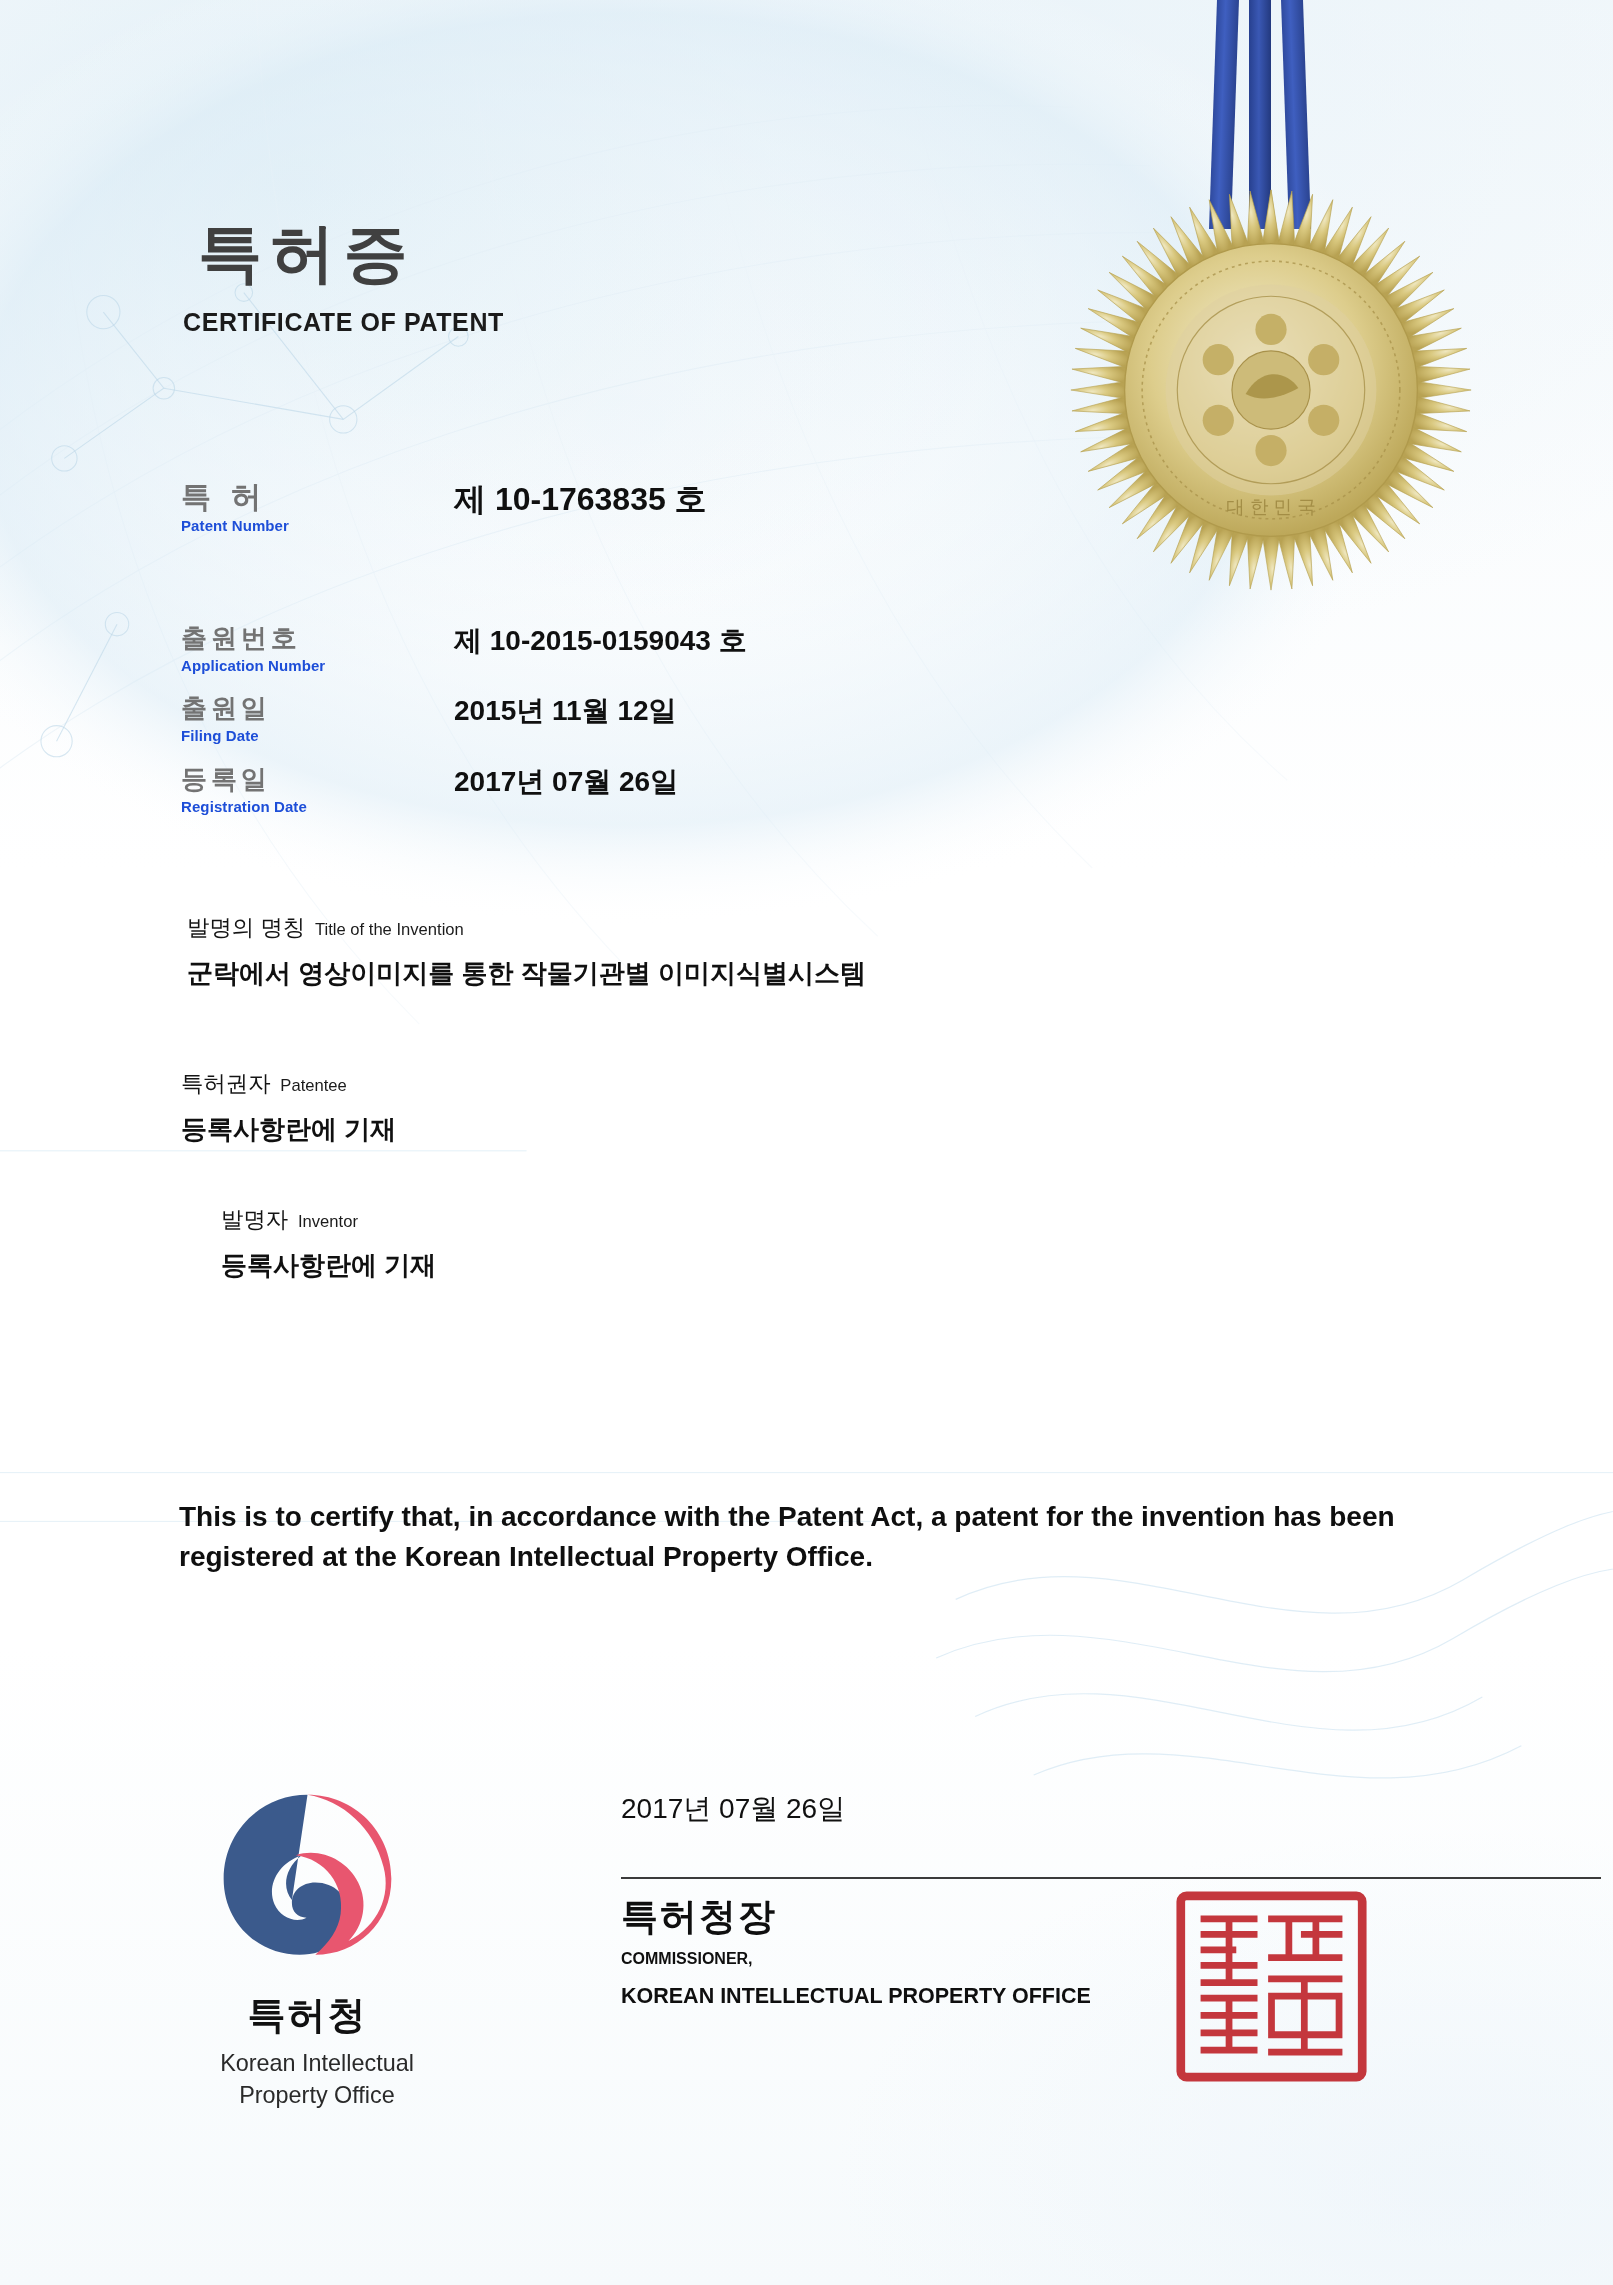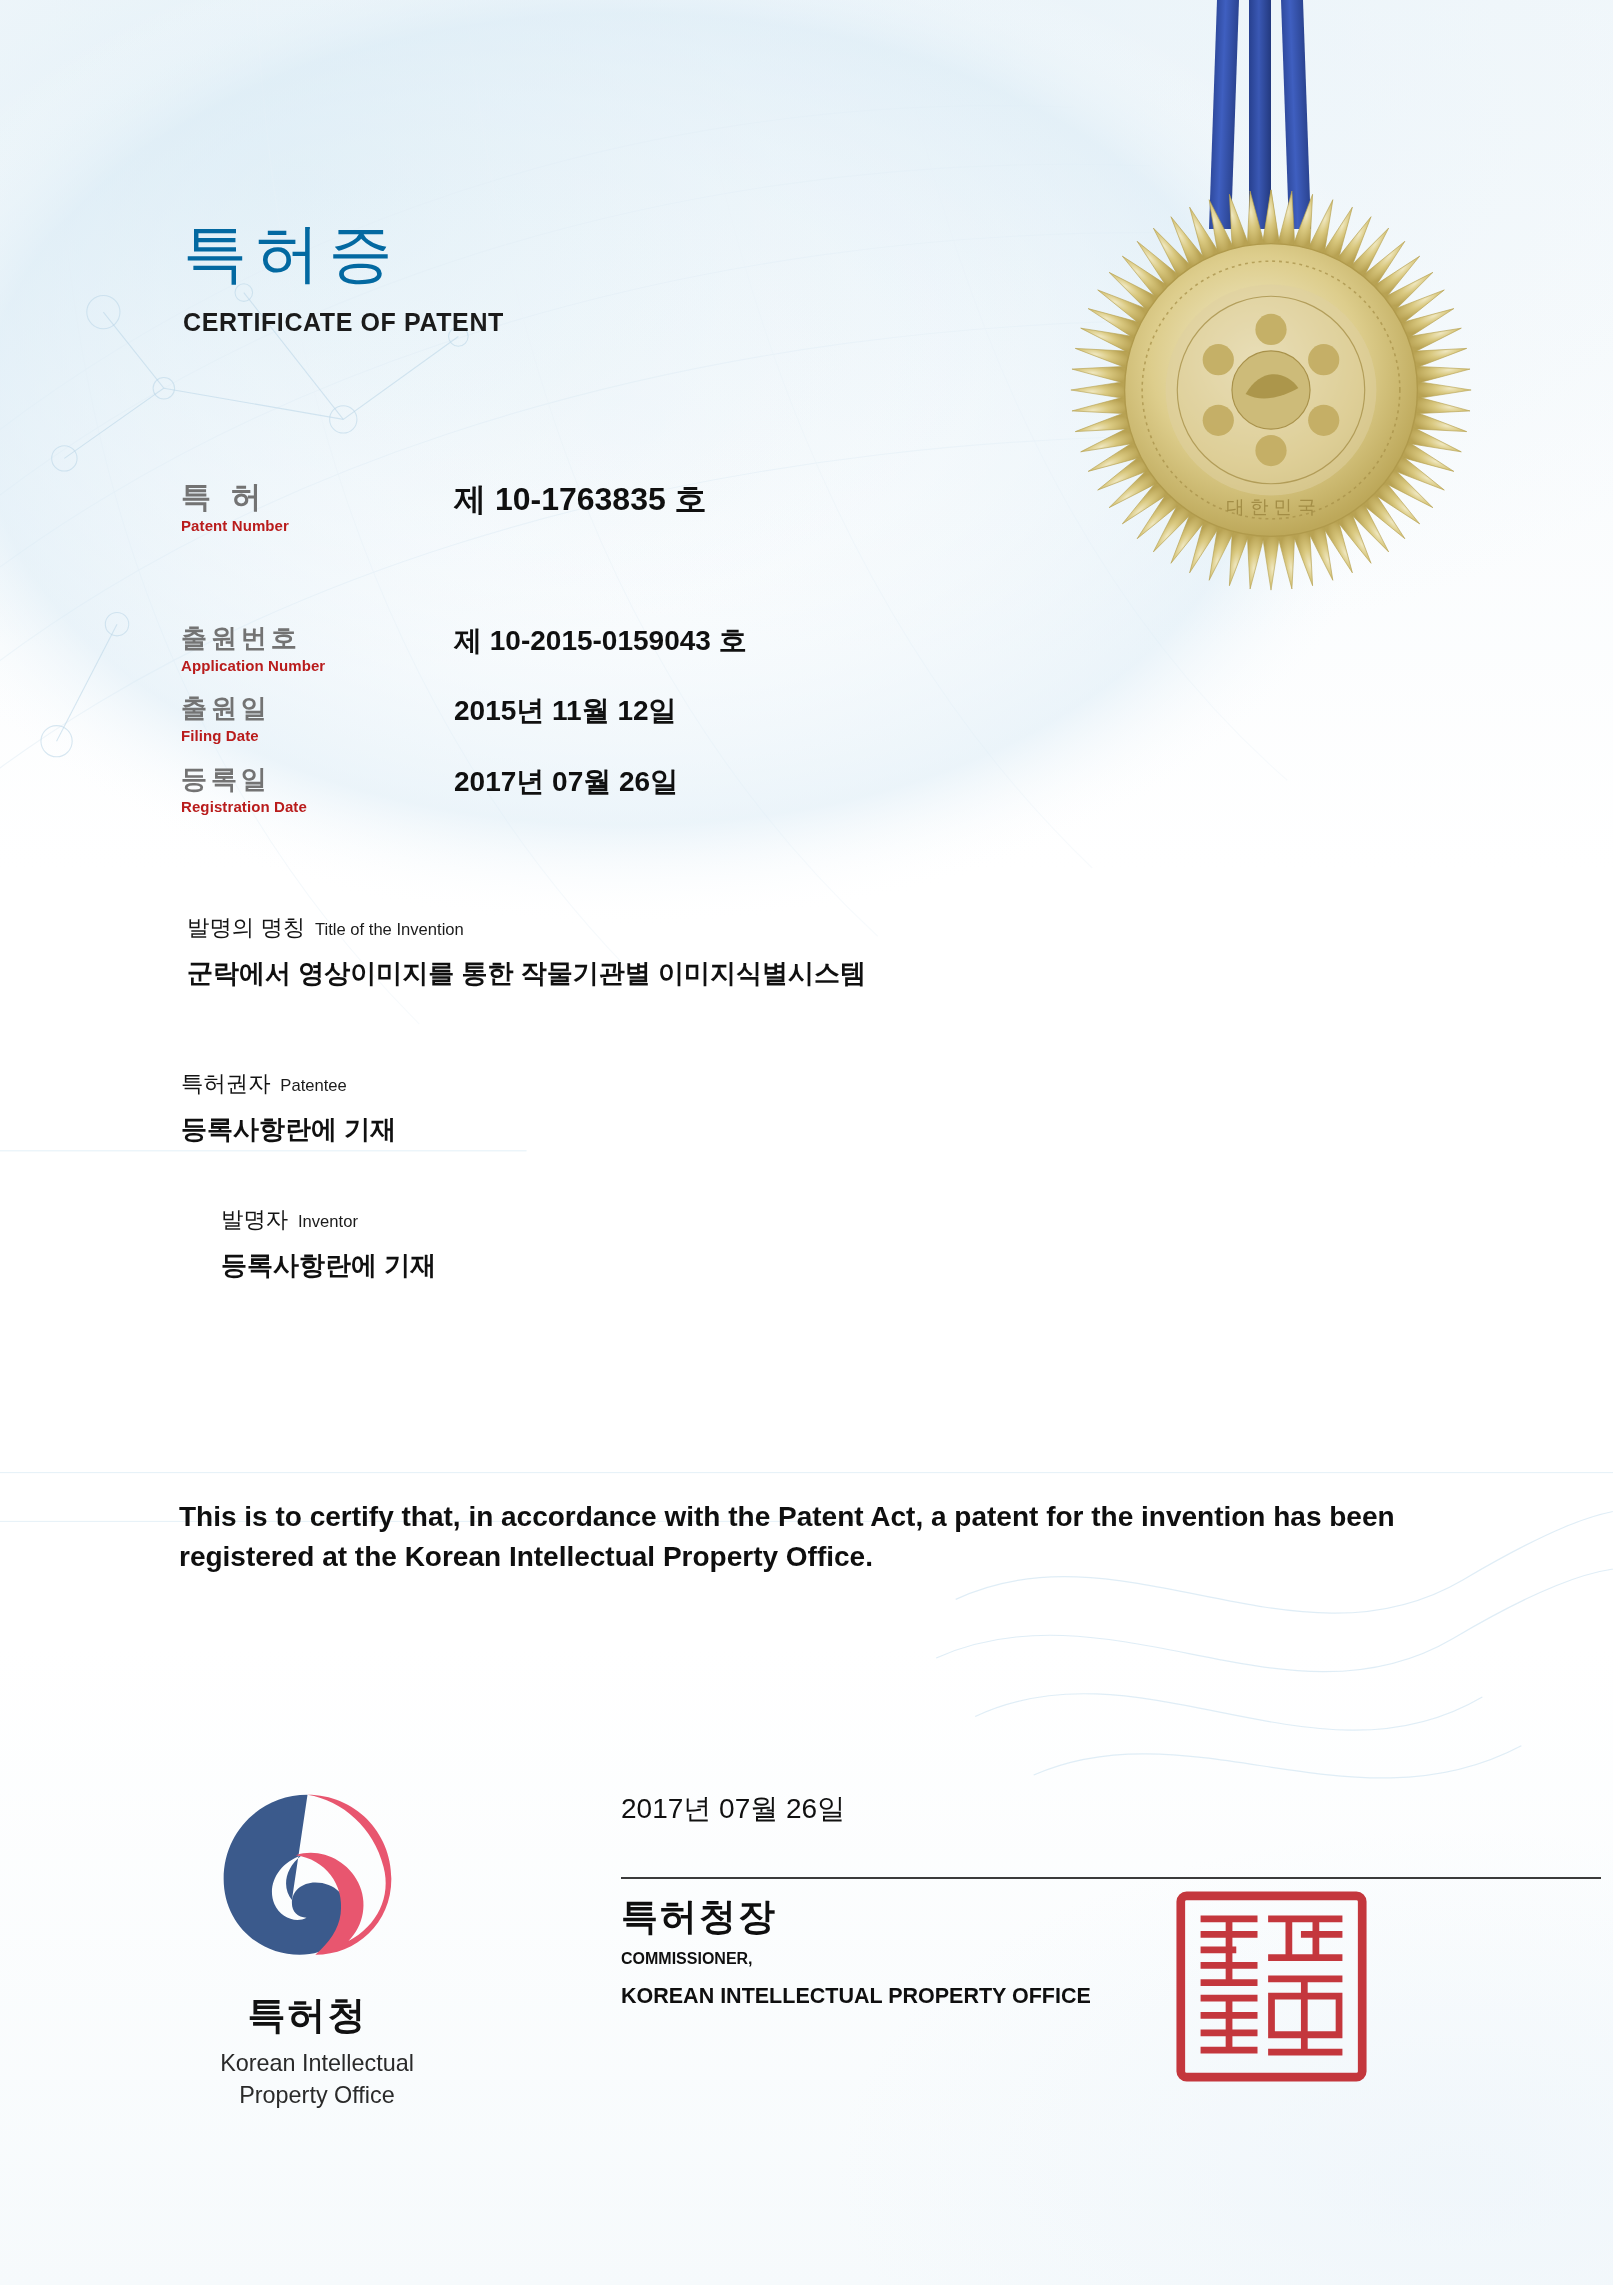--- a/index.html
+++ b/index.html
@@ -59,26 +59,26 @@
     position: absolute;
     top: 185px;
     left: 1066px;
     width: 410px;
     height: 410px;
   }
 
   
   .title-ko {
     position: absolute;
-    left: 183px;
+    left: 198px;
     top: 210px;
     font-size: 64px;
-    font-weight: 400;
+    font-weight: 700;
     letter-spacing: 8.8px;
-    color: #0369a1;
+    color: #404040;
   }
   .title-en {
     position: absolute;
     left: 183px;
     top: 308px;
     font-size: 25px;
     font-weight: 600;
     letter-spacing: 0.6px;
     color: #1b1b1b;
   }
@@ -90,21 +90,21 @@
     font-size: 26px;
     font-weight: 700;
     letter-spacing: 3.9px;
     color: #737373;
     line-height: 1.15;
     white-space: nowrap;
   }
   .field .lbl-en {
     font-size: 15px;
     font-weight: 700;
-    color: #b91c1c;
+    color: #1d4ed8;
     letter-spacing: 0.1px;
     margin-top: 2.9px;
     white-space: nowrap;
   }
   .field .val {
     position: absolute;
     left: 273px;
     top: 0px;
     font-size: 28px;
     font-weight: 700;

